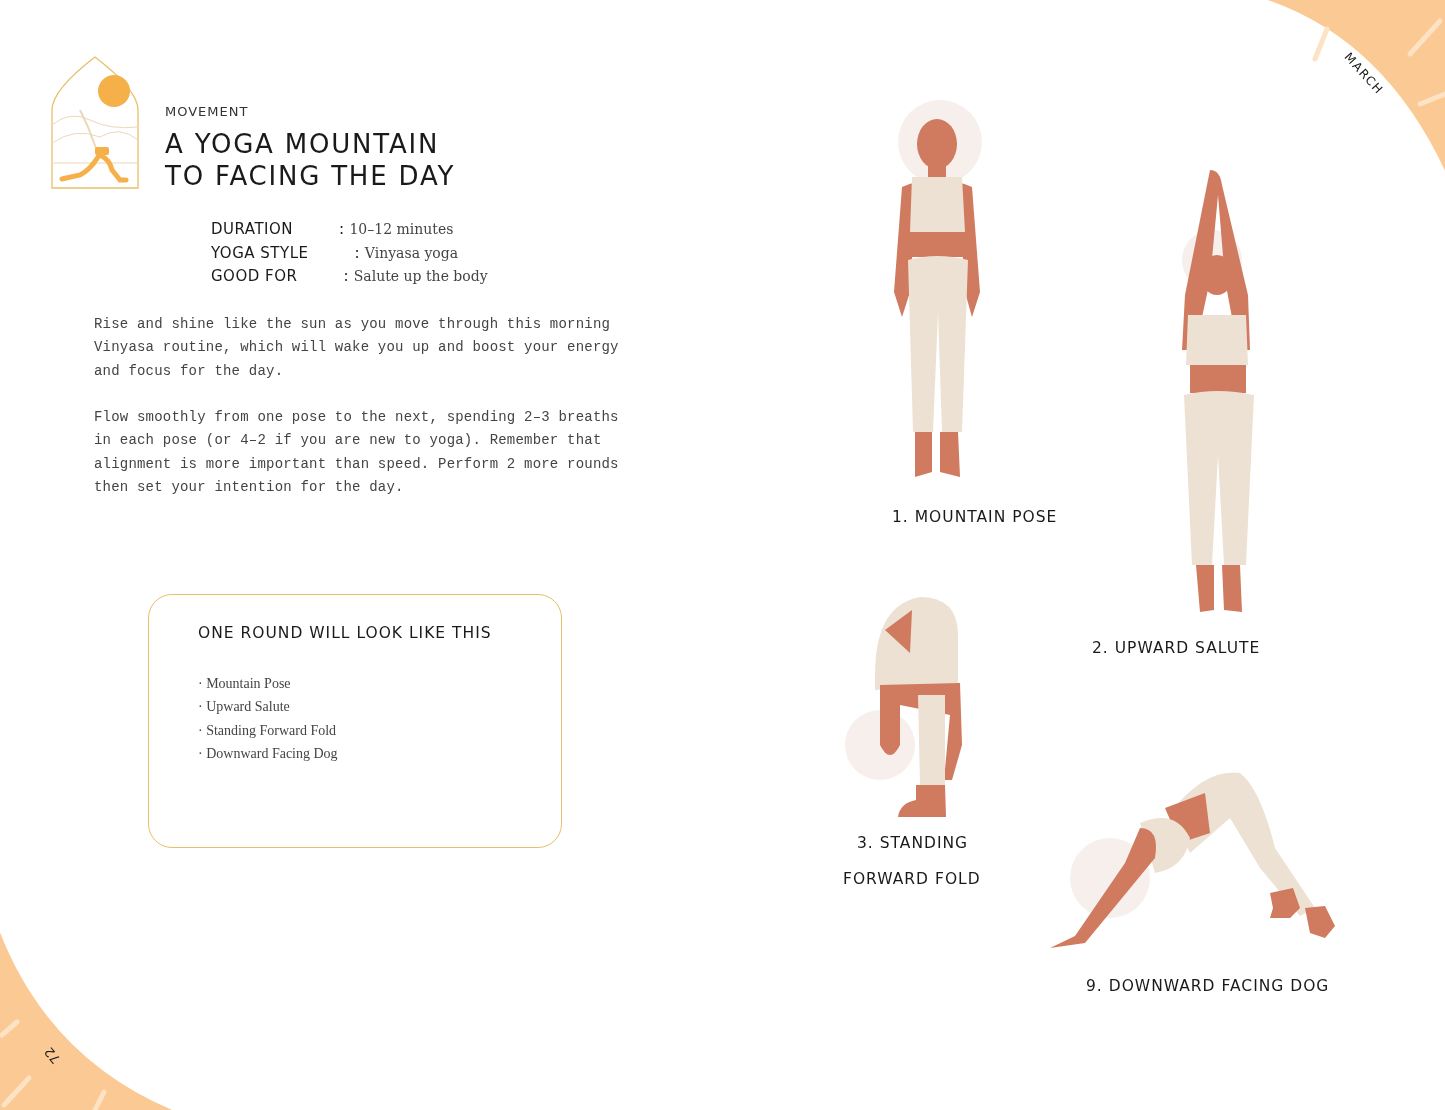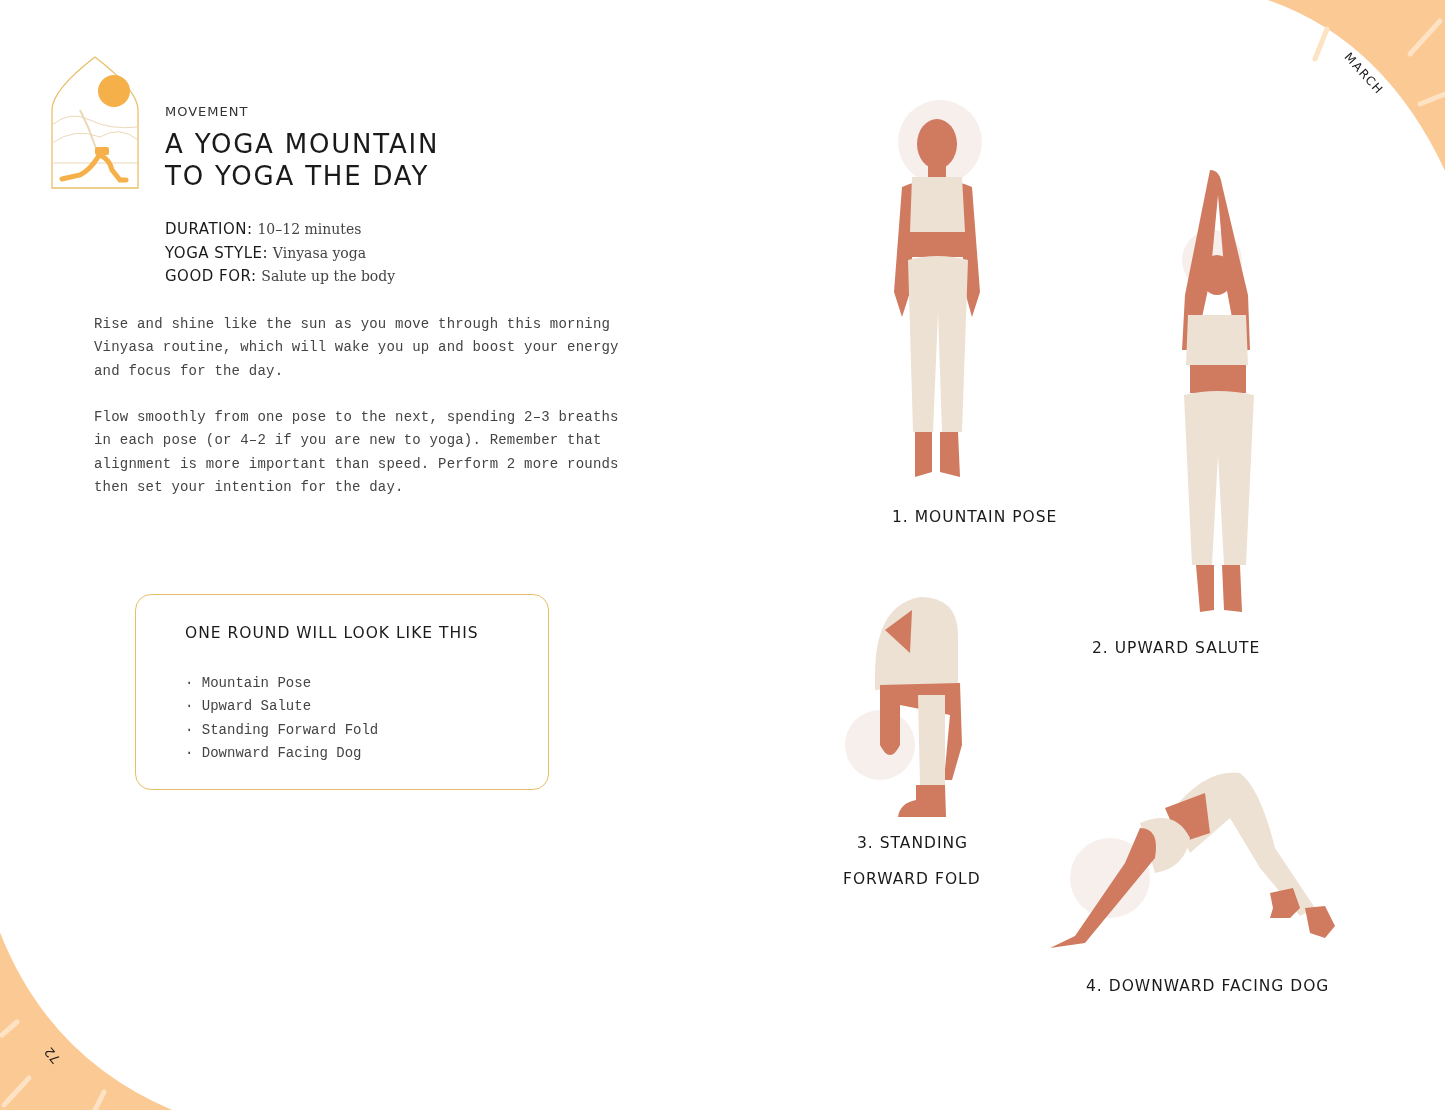--- a/index.html
+++ b/index.html
@@ -65,59 +65,60 @@
     position: absolute;
     left: 165px; top: 218px;
     font-size: 15px;
     line-height: 23.5px;
   }
   .meta .row { white-space: nowrap; }
   .meta .key {
     font-family: "DejaVu Sans", sans-serif;
     letter-spacing: 0.5px;
     color: #1a1a1a;
+    margin-left: 46px;
   }
   .meta .val {
     font-family: "DejaVu Serif", serif;
     font-size: 14px;
     color: #444;
   }
   .body-text {
     position: absolute;
     left: 94px; top: 313px;
     width: 540px;
     font-family: Liberation Mono, monospace;
     font-size: 14px;
     line-height: 23.3px;
     color: #444;
     letter-spacing: 0.2px;
   }
   .body-text p { margin: 0 0 23.3px 0; }
   .round-box {
     position: absolute;
-    left: 135px; top: 594px;
-    width: 414px; height: 196px;
+    left: 148px; top: 594px;
+    width: 414px; height: 254px;
     border: 1.5px solid #e8c06a;
-    border-radius: 16px;
+    border-radius: 24px;
     box-sizing: border-box;
   }
   .round-box .box-title {
     position: absolute;
     left: 49px; top: 29px;
     font-size: 15.5px;
     letter-spacing: 1px;
     color: #1a1a1a;
     white-space: nowrap;
   }
   .round-box ul {
     position: absolute;
     left: 49px; top: 77px;
     margin: 0; padding: 0;
     list-style: none;
-    font-family: Liberation Mono, monospace;
+    font-family: Liberation Serif, serif;
     font-size: 14px;
     line-height: 23.4px;
     color: #444;
   }
   .round-box li::before { content: "· "; }
   .pose {
     position: absolute;
   }
   .pose-label {
     position: absolute;
@@ -154,21 +155,21 @@
   <line x1="2" y1="108" x2="88" y2="108" stroke="#ecd8b8" stroke-width="1"></line>
   <path d="M30 55 L38 72 L44 88 L48 98" fill="none" stroke="#ecd8b8" stroke-width="2"></path>
   <rect x="45" y="92" width="14" height="8" rx="2" fill="#f5b04a"></rect>
   <path d="M50 100 Q 60 105 62 115 L70 125 L76 125" fill="none" stroke="#f5b04a" stroke-width="5" stroke-linecap="round"></path>
   <path d="M48 102 Q 40 115 30 120 L12 124" fill="none" stroke="#f5b04a" stroke-width="5" stroke-linecap="round"></path>
 </svg>
 
 <div class="kicker">MOVEMENT</div>
 <h1 class="title">
   <span>A YOGA MOUNTAIN</span>
-  <span>TO YOGA THE DAY</span>
+  <span>TO FACING THE DAY</span>
 </h1>
 
 <div class="meta">
   <div class="row">
     <span class="key">DURATION</span><span class="key">:</span>
     <span class="val">10–12 minutes</span>
   </div>
   <div class="row">
     <span class="key">YOGA STYLE</span><span class="key">:</span>
     <span class="val">Vinyasa yoga</span>
@@ -232,13 +233,13 @@
 
 <svg class="pose" style="left:1045px; top:768px; width:292px; height:185px;" viewBox="0 0 292 185">
   <circle cx="65" cy="110" r="40" fill="#f6efec"></circle>
   <path d="M125 45 Q 160 0 195 5 Q 215 20 230 80 L270 140 L255 148 L215 100 L185 50 L145 85 Z" fill="#ede1d3"></path>
   <path d="M120 40 L160 25 L165 65 L135 75 Z" fill="#d07a5f"></path>
   <path d="M95 55 Q 130 40 145 70 Q 140 100 110 105 Z" fill="#ede1d3"></path>
   <path d="M95 60 Q 115 60 110 90 L40 175 L5 180 L30 168 L80 95 Z" fill="#d07a5f"></path>
   <path d="M225 125 L248 120 L255 140 L245 150 L225 150 L228 140 Z" fill="#d07a5f"></path>
   <path d="M260 140 L280 138 L290 158 L280 170 L265 165 Z" fill="#d07a5f"></path>
 </svg>
-<div class="pose-label" style="left:1086px; top:977px;">4. DOWNWARD FACING DOG</div>
+<div class="pose-label" style="left:1086px; top:977px;">9. DOWNWARD FACING DOG</div>
 
 </body></html>

